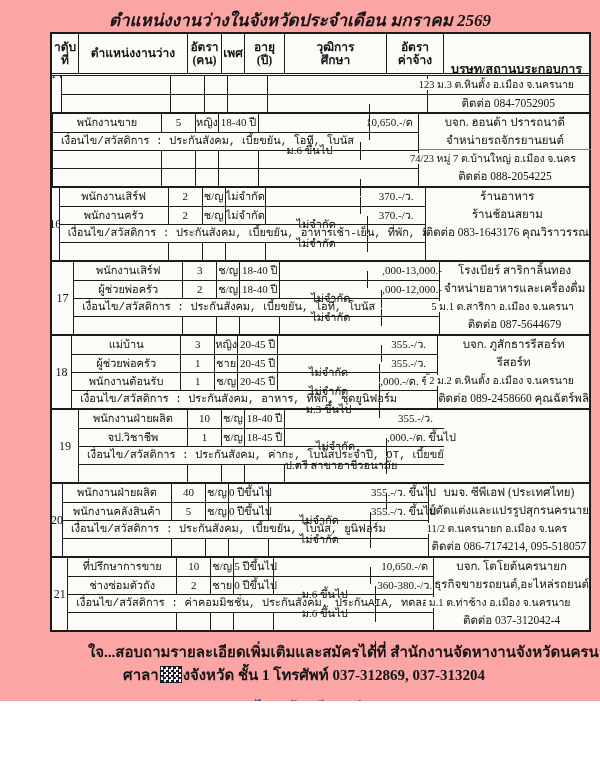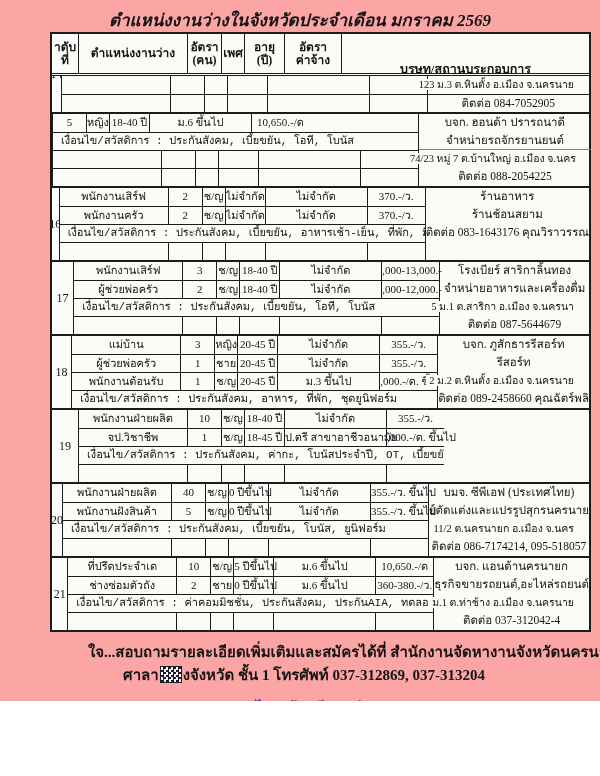--- a/index.html
+++ b/index.html
@@ -23,29 +23,29 @@
   .ncol.clip-top span{margin-top:-9px;}
   .rows{width:365px;}
   .row{display:flex;height:18px;}
   .row + .row{border-top:1px solid #1b1b1b;}
   .cell{height:100%;text-align:center;font-size:11px;line-height:17px;white-space:nowrap;
         border-right:1px solid #1b1b1b;}
   .c-pos{width:109px;overflow:hidden;}
   .c-rate{width:34px;}
   .c-gen{width:23px;overflow:hidden;}
   .c-age{width:40px;}
-  .c-edu{width:102px;}
+  .c-edu{width:102px;margin-top:28px;}
   .c-wage{width:57px;border-right:none;}
   .cond{width:365px;text-align:left;font-size:11px;line-height:17px;white-space:nowrap;
         overflow:hidden;padding-left:8px;font-family:Liberation Mono, monospace;}
   .company{flex:1;border-left:1px solid #1b1b1b;font-size:11.5px;}
   .cline{height:18px;line-height:17px;text-align:center;white-space:nowrap;}
   .cline.divider-top{border-top:1px solid #1b1b1b;}
   .cline.divider-bottom{border-bottom:1px solid #0ea5e9;}
-  .cline.addr{font-size:10.5px;text-align:right;}
+  .cline.addr{font-size:10.5px;}
   .cline.addr span{position:relative;left:-12px;background:#fbfbf8;padding:0 3px;}
   .cline.tight{overflow:hidden;}
   .f1{position:absolute;top:640px;left:88px;font-weight:bold;font-size:15px;white-space:nowrap;}
   .f2{position:absolute;top:663px;left:4px;width:600px;text-align:center;font-weight:bold;
       font-size:15px;white-space:nowrap;}
   .qr{display:inline-block;width:22px;height:17px;vertical-align:-3px;margin:0 1px;
       background-image:repeating-conic-gradient(#1b1b2a 0% 25%, #fbfbf8 0% 50%);
       background-size:5px 5px;border:1px solid #1b1b2a;}
   .slogan{position:absolute;top:696px;left:0;width:600px;text-align:center;
           font-style:italic;font-weight:bold;font-size:14px;color:#31316e;letter-spacing:1px;}
@@ -71,20 +71,24 @@
         <div>อัตรา</div>
         <div>(คน)</div>
       </div>
       <div class="hcell hc4">
         <div>เพศ</div>
       </div>
       <div class="hcell hc5">
         <div>อายุ</div>
         <div>(ปี)</div>
       </div>
+      <div class="hcell hc6">
+        <div>วุฒิการ</div>
+        <div>ศึกษา</div>
+      </div>
       <div class="hcell hc7">
         <div>อัตรา</div>
         <div>ค่าจ้าง</div>
       </div>
       <div class="hcell hc8">
         <div>บริษัท/สถานประกอบการ</div>
       </div>
     </div>
 
     <div class="block first">
@@ -114,20 +118,21 @@
         <div class="cline divider-top">ติดต่อ 084-7052905</div>
       </div>
     </div>
 
     <div class="block">
       <div class="ncol">
           <span>15</span>
         </div>
       <div class="rows">
         <div class="row">
+          <div class="cell c-pos">พนักงานขาย</div>
           <div class="cell c-rate">5</div>
           <div class="cell c-gen">หญิง</div>
           <div class="cell c-age">18-40 ปี</div>
           <div class="cell c-edu">ม.6 ขึ้นไป</div>
           <div class="cell c-wage">10,650.-/ด</div>
         </div>
         <div class="row">
           <div class="cond">เงื่อนไข/สวัสดิการ : ประกันสังคม, เบี้ยขยัน, โอที, โบนัส</div>
         </div>
         <div class="row">
@@ -319,21 +324,21 @@
       <div class="rows">
         <div class="row">
           <div class="cell c-pos">พนักงานฝ่ายผลิต</div>
           <div class="cell c-rate">40</div>
           <div class="cell c-gen">ช/ญ</div>
           <div class="cell c-age">0 ปีขึ้นไป</div>
           <div class="cell c-edu">ไม่จำกัด</div>
           <div class="cell c-wage">355.-/ว. ขึ้นไป</div>
         </div>
         <div class="row">
-          <div class="cell c-pos">พนักงานฝังสินค้า</div>
+          <div class="cell c-pos">พนักงานคลังสินค้า</div>
           <div class="cell c-rate">5</div>
           <div class="cell c-gen">ช/ญ</div>
           <div class="cell c-age">0 ปีขึ้นไป</div>
           <div class="cell c-edu">ไม่จำกัด</div>
           <div class="cell c-wage">355.-/ว. ขึ้นไป</div>
         </div>
         <div class="row">
           <div class="cond">เงื่อนไข/สวัสดิการ : ประกันสังคม, เบี้ยขยัน, โบนัส, ยูนิฟอร์ม</div>
         </div>
         <div class="row">
@@ -352,21 +357,21 @@
         <div class="cline">ติดต่อ 086-7174214, 095-518057</div>
       </div>
     </div>
 
     <div class="block">
       <div class="ncol">
           <span>21</span>
         </div>
       <div class="rows">
         <div class="row">
-          <div class="cell c-pos">ที่ปรึดประจำเด</div>
+          <div class="cell c-pos">ที่ปรึกษาการขาย</div>
           <div class="cell c-rate">10</div>
           <div class="cell c-gen">ช/ญ</div>
           <div class="cell c-age">5 ปีขึ้นไป</div>
           <div class="cell c-edu">ม.6 ขึ้นไป</div>
           <div class="cell c-wage">10,650.-/ด</div>
         </div>
         <div class="row">
           <div class="cell c-pos">ช่างซ่อมตัวถัง</div>
           <div class="cell c-rate">2</div>
           <div class="cell c-gen">ชาย</div>
@@ -380,21 +385,21 @@
         <div class="row">
           <div class="cell c-pos"></div>
             <div class="cell c-rate"></div>
             <div class="cell c-gen"></div>
             <div class="cell c-age"></div>
             <div class="cell c-edu"></div>
             <div class="cell c-wage"></div>
         </div>
       </div>
       <div class="company">
-        <div class="cline">บจก. แอนด้านครนายก</div>
+        <div class="cline">บจก. โตโยต้นครนายก</div>
         <div class="cline">ธุรกิจขายรถยนต์,อะไหล่รถยนต์</div>
         <div class="cline addr"><span>ม.1 ต.ท่าช้าง อ.เมือง จ.นครนาย</span></div>
         <div class="cline">ติดต่อ 037-312042-4</div>
       </div>
     </div>
 
   </div>
 
   <div class="f1">ใจ...สอบถามรายละเอียดเพิ่มเติมและสมัครได้ที่  สำนักงานจัดหางานจังหวัดนครนา</div>
   <div class="f2">

